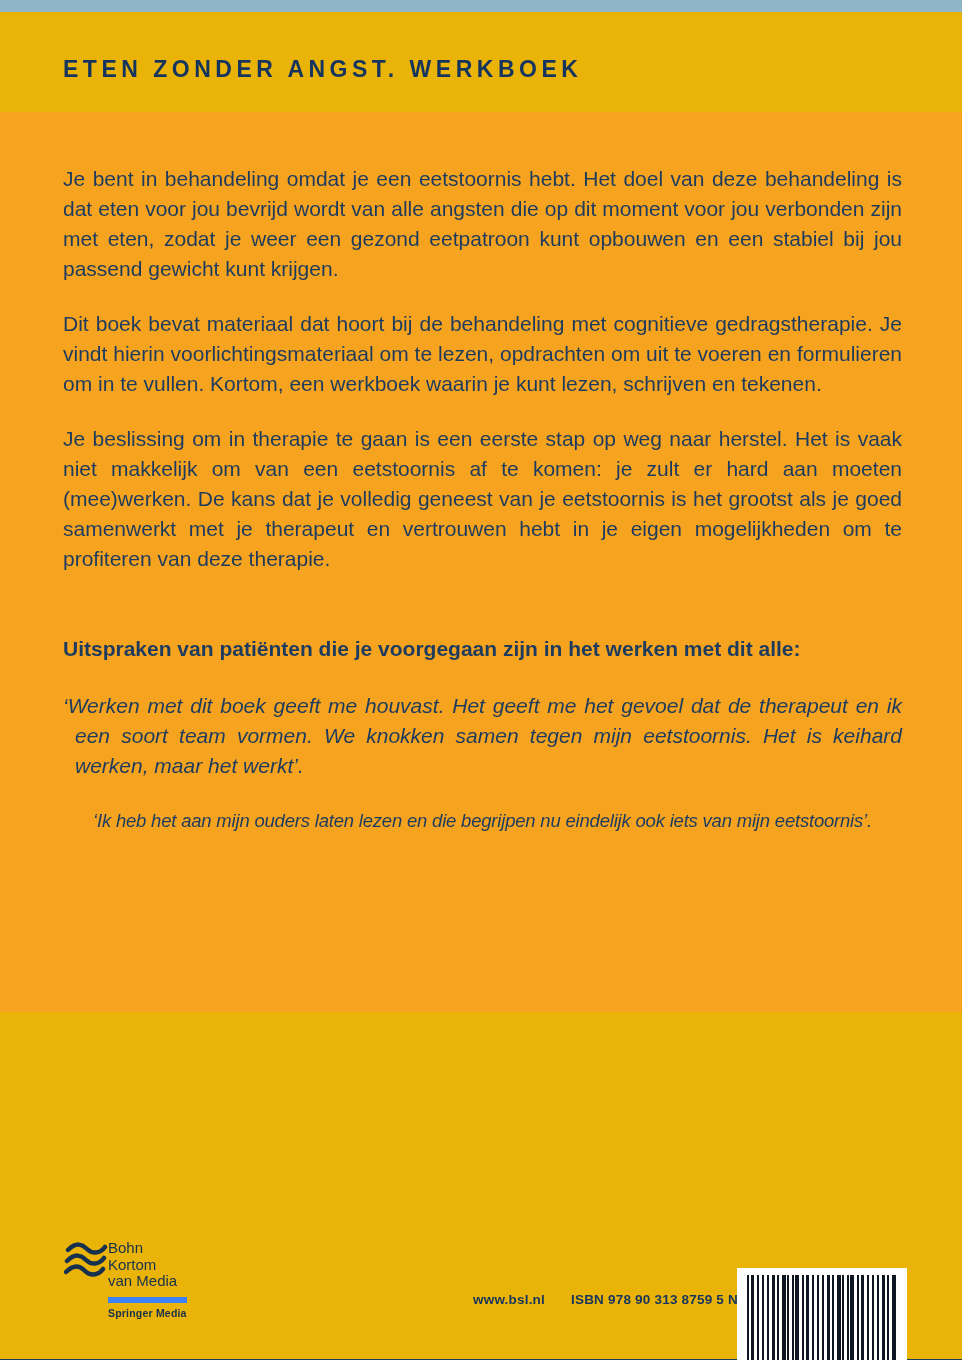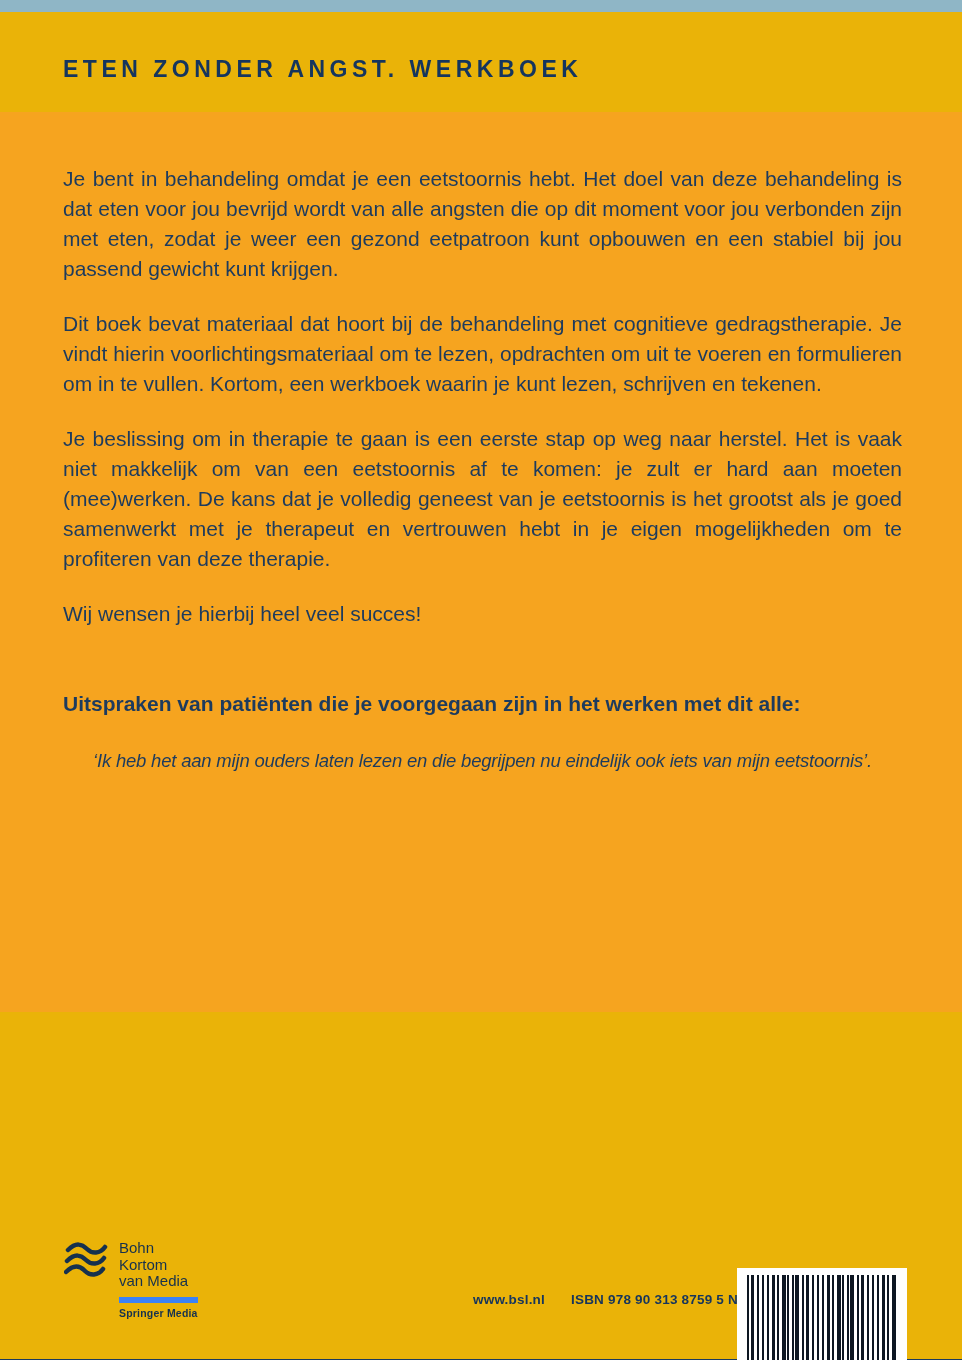--- a/index.html
+++ b/index.html
@@ -56,21 +56,21 @@
     letter-spacing:-0.2px;
     white-space:nowrap;
     overflow:hidden;
     text-align:center;
     margin-bottom:0;
   }
 
   
   .publisher{
     position:absolute;left:64px;top:1228px;
-    display:flex;align-items:flex-start;gap:11px;
+    display:flex;align-items:flex-start;
   }
   .pub-col{display:flex;flex-direction:column;}
   .pub-lines{
     font-size:15px;line-height:16.5px;
     font-weight:500;color:#16314e;
   }
   .pub-imprint{
     font-size:10.5px;font-weight:700;color:#16314e;
     border-top:6px solid #3b82f6;
     margin-top:7px;padding-top:4px;
@@ -121,24 +121,24 @@
 <div class="cover">
 
   <header class="top-band">
     <h1 class="book-title">ETEN ZONDER ANGST. WERKBOEK</h1>
   </header>
 
   <section class="orange-band">
     <p>Je bent in behandeling omdat je een eetstoornis hebt. Het doel van deze behandeling is dat eten voor jou bevrijd wordt van alle angsten die op dit moment voor jou verbonden zijn met eten, zodat je weer een gezond eetpatroon kunt opbouwen en een stabiel bij jou passend gewicht kunt krijgen.</p>
     <p>Dit boek bevat materiaal dat hoort bij de behandeling met cognitieve gedragstherapie. Je vindt hierin voorlichtingsmateriaal om te lezen, opdrachten om uit te voeren en formulieren om in te vullen. Kortom, een werkboek waarin je kunt lezen, schrijven en tekenen.</p>
     <p>Je beslissing om in therapie te gaan is een eerste stap op weg naar herstel. Het is vaak niet makkelijk om van een eetstoornis af te komen: je zult er hard aan moeten (mee)werken. De kans dat je volledig geneest van je eetstoornis is het grootst als je goed samenwerkt met je therapeut en vertrouwen hebt in je eigen mogelijkheden om te profiteren van deze therapie.</p>
-    <p>Wij wensen je hierbij heel veel succes!</p>
 
     <h2 class="quotes-heading">Uitspraken van patiënten die je voorgegaan zijn in het werken met dit alle:</h2>
 
+    <p class="quote">‘Werken met dit boek geeft me houvast. Het geeft me het gevoel dat de therapeut en ik een soort team vormen. We knokken samen tegen mijn eetstoornis. Het is keihard werken, maar het werkt’.</p>
     <p class="quote tight">‘Ik heb het aan mijn ouders laten lezen en die begrijpen nu eindelijk ook iets van mijn eetstoornis’.</p>
   </section>
 
   <div class="publisher">
     <span>
       <svg width="44" height="40" viewBox="0 0 44 40" fill="none" xmlns="http://www.w3.org/2000/svg">
         <path d="M4 10 C 12 2, 18 4, 23 9 S 36 14, 41 7" stroke="#16314e" stroke-width="4.5" stroke-linecap="round"></path>
         <path d="M3 21 C 11 13, 17 15, 22 20 S 35 25, 40 18" stroke="#16314e" stroke-width="4.5" stroke-linecap="round"></path>
         <path d="M2 32 C 10 24, 16 26, 21 31 S 34 36, 39 29" stroke="#16314e" stroke-width="4.5" stroke-linecap="round"></path>
       </svg>

